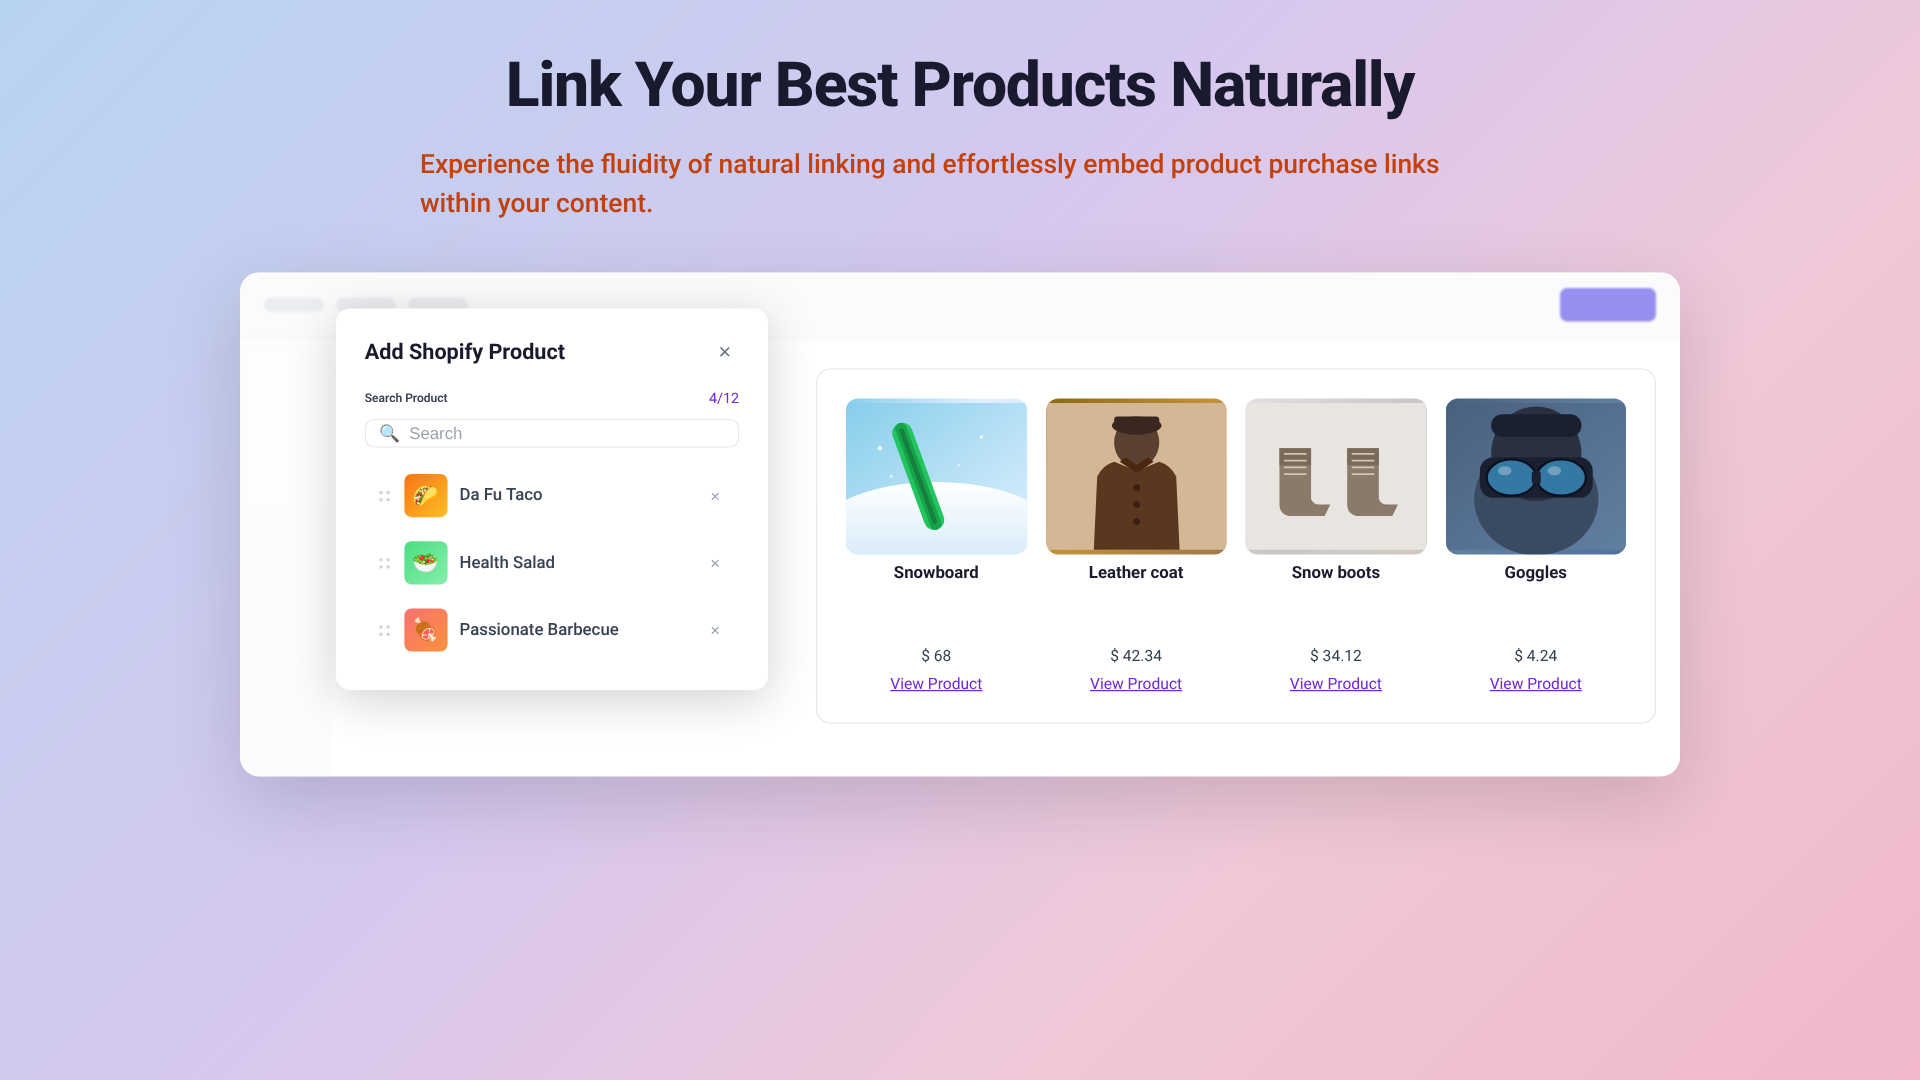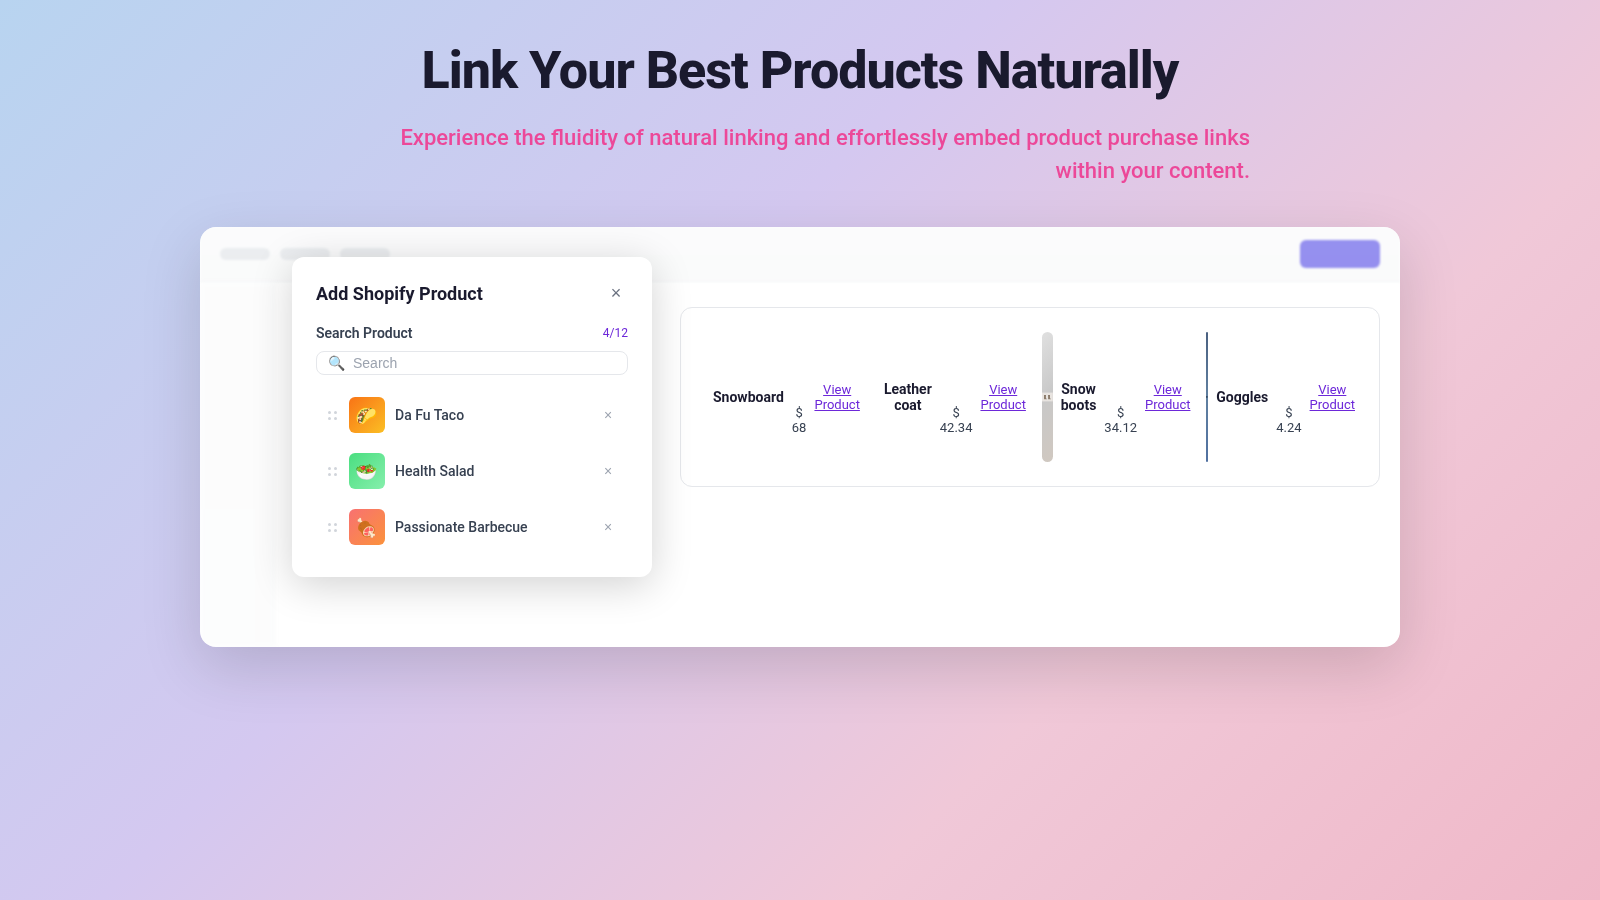--- a/index.html
+++ b/index.html
@@ -21,22 +21,22 @@
       font-size: 52px;
       font-weight: 800;
       color: #1a1a2e;
       text-align: left;
       margin-bottom: 20px;
       letter-spacing: -1px;
     }
 
     .hero-subtitle {
       font-size: 22px;
-      color: #ec4899;
-      text-align: right;
+      color: #c2410c;
+      text-align: left;
       max-width: 900px;
       line-height: 1.5;
       margin-bottom: 40px;
       font-weight: 500;
     }
 
     .main-container {
       width: 1200px;
       background: white;
       border-radius: 16px;
@@ -76,21 +76,21 @@
       height: 28px;
       background: #4f46e5;
       border-radius: 6px;
       margin-left: auto;
     }
 
     
     .modal {
       position: absolute;
       top: 30px;
-      left: 92px;
+      left: 80px;
       width: 360px;
       background: white;
       border-radius: 12px;
       box-shadow: 0 8px 40px rgba(0,0,0,0.18);
       z-index: 10;
       padding: 24px;
     }
 
     .modal-header {
       display: flex;
@@ -153,21 +153,21 @@
     }
 
     .search-section-header {
       display: flex;
       justify-content: space-between;
       align-items: center;
       margin-bottom: 10px;
     }
 
     .search-section-title {
-      font-size: 14px;
+      font-size: 10px;
       font-weight: 600;
       color: #374151;
     }
 
     .search-count {
       font-size: 12px;
       color: #6d28d9;
     }
 
     .search-input-wrapper {
@@ -287,20 +287,21 @@
     }
 
     .cards-grid {
       display: grid;
       grid-template-columns: repeat(4, 1fr);
       gap: 16px;
     }
 
     .product-card {
       display: flex;
+      flex-direction: column;
       align-items: center;
       gap: 8px;
     }
 
     .card-image {
       width: 100%;
       height: 130px;
       border-radius: 10px;
       overflow: hidden;
       background: #e5e7eb;

